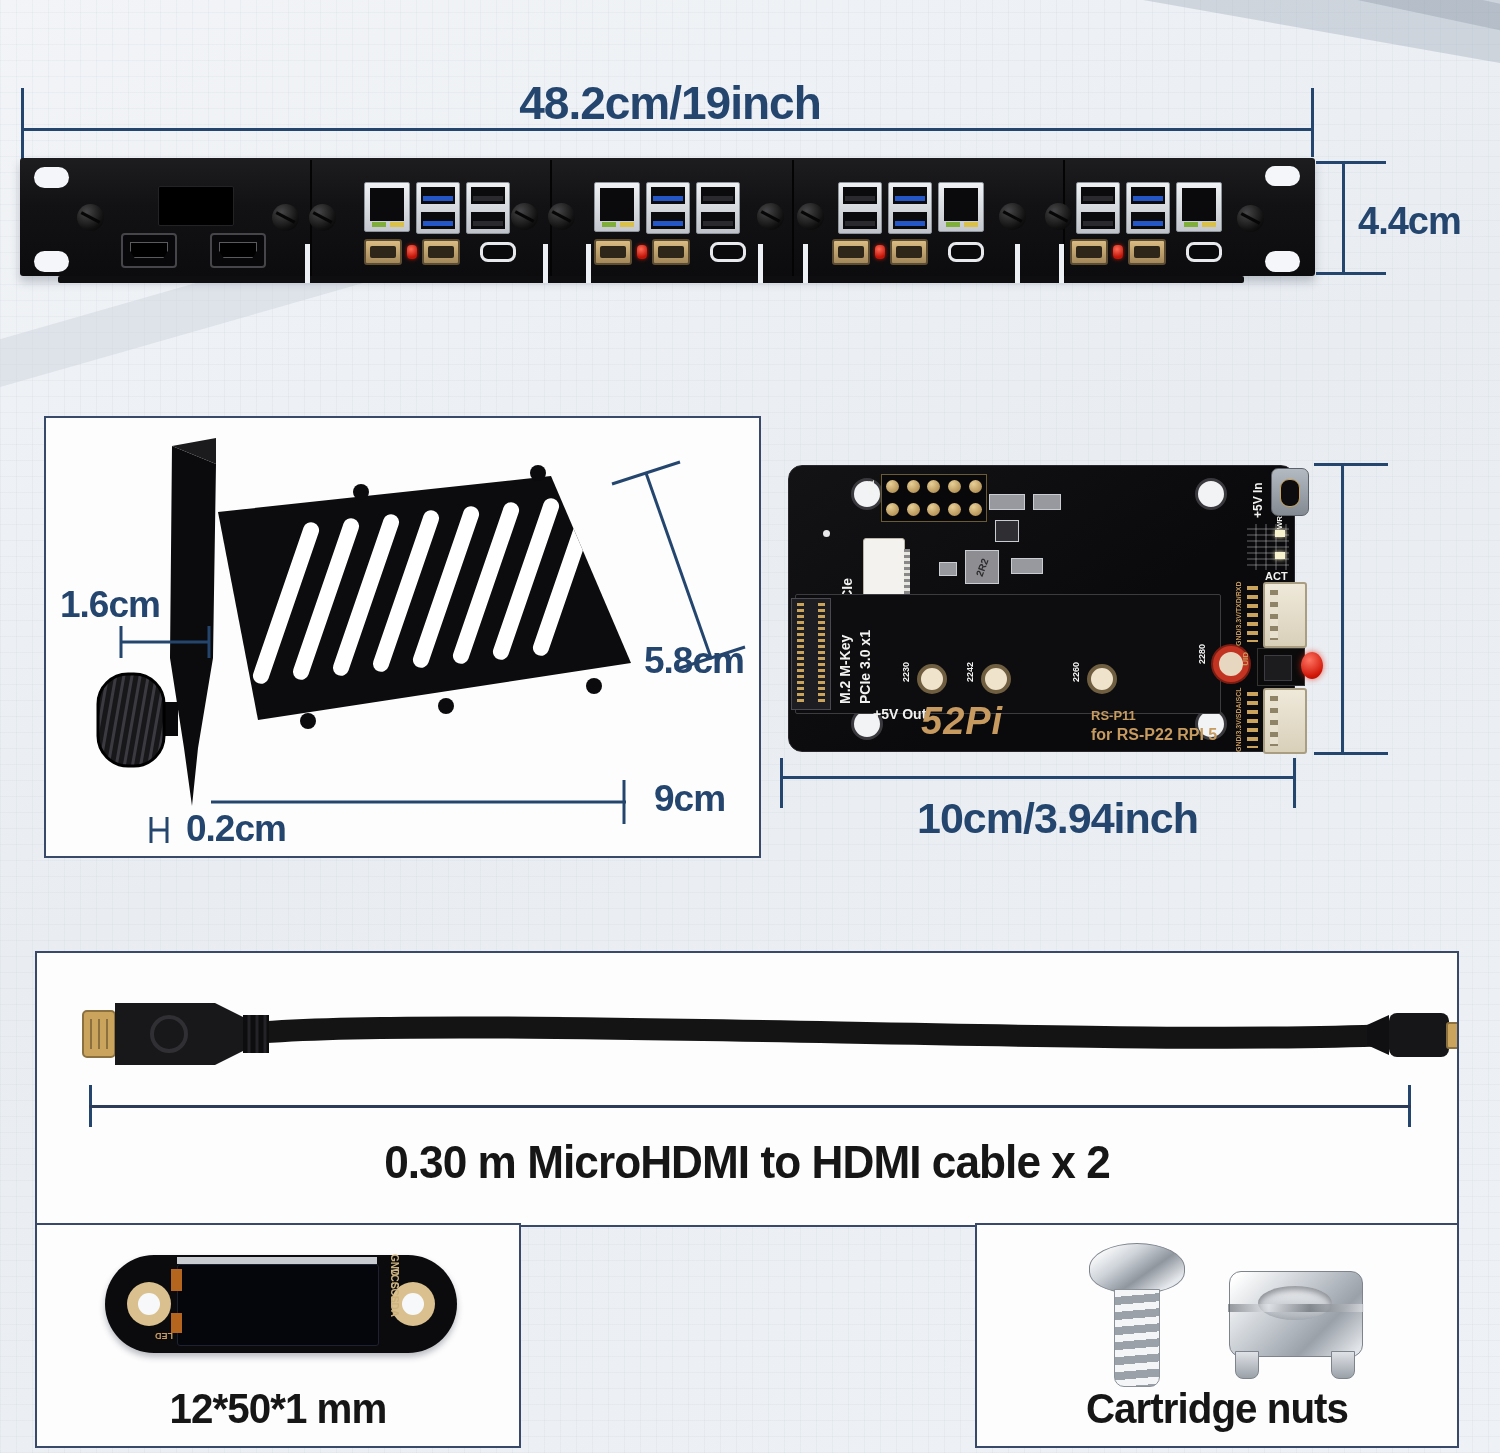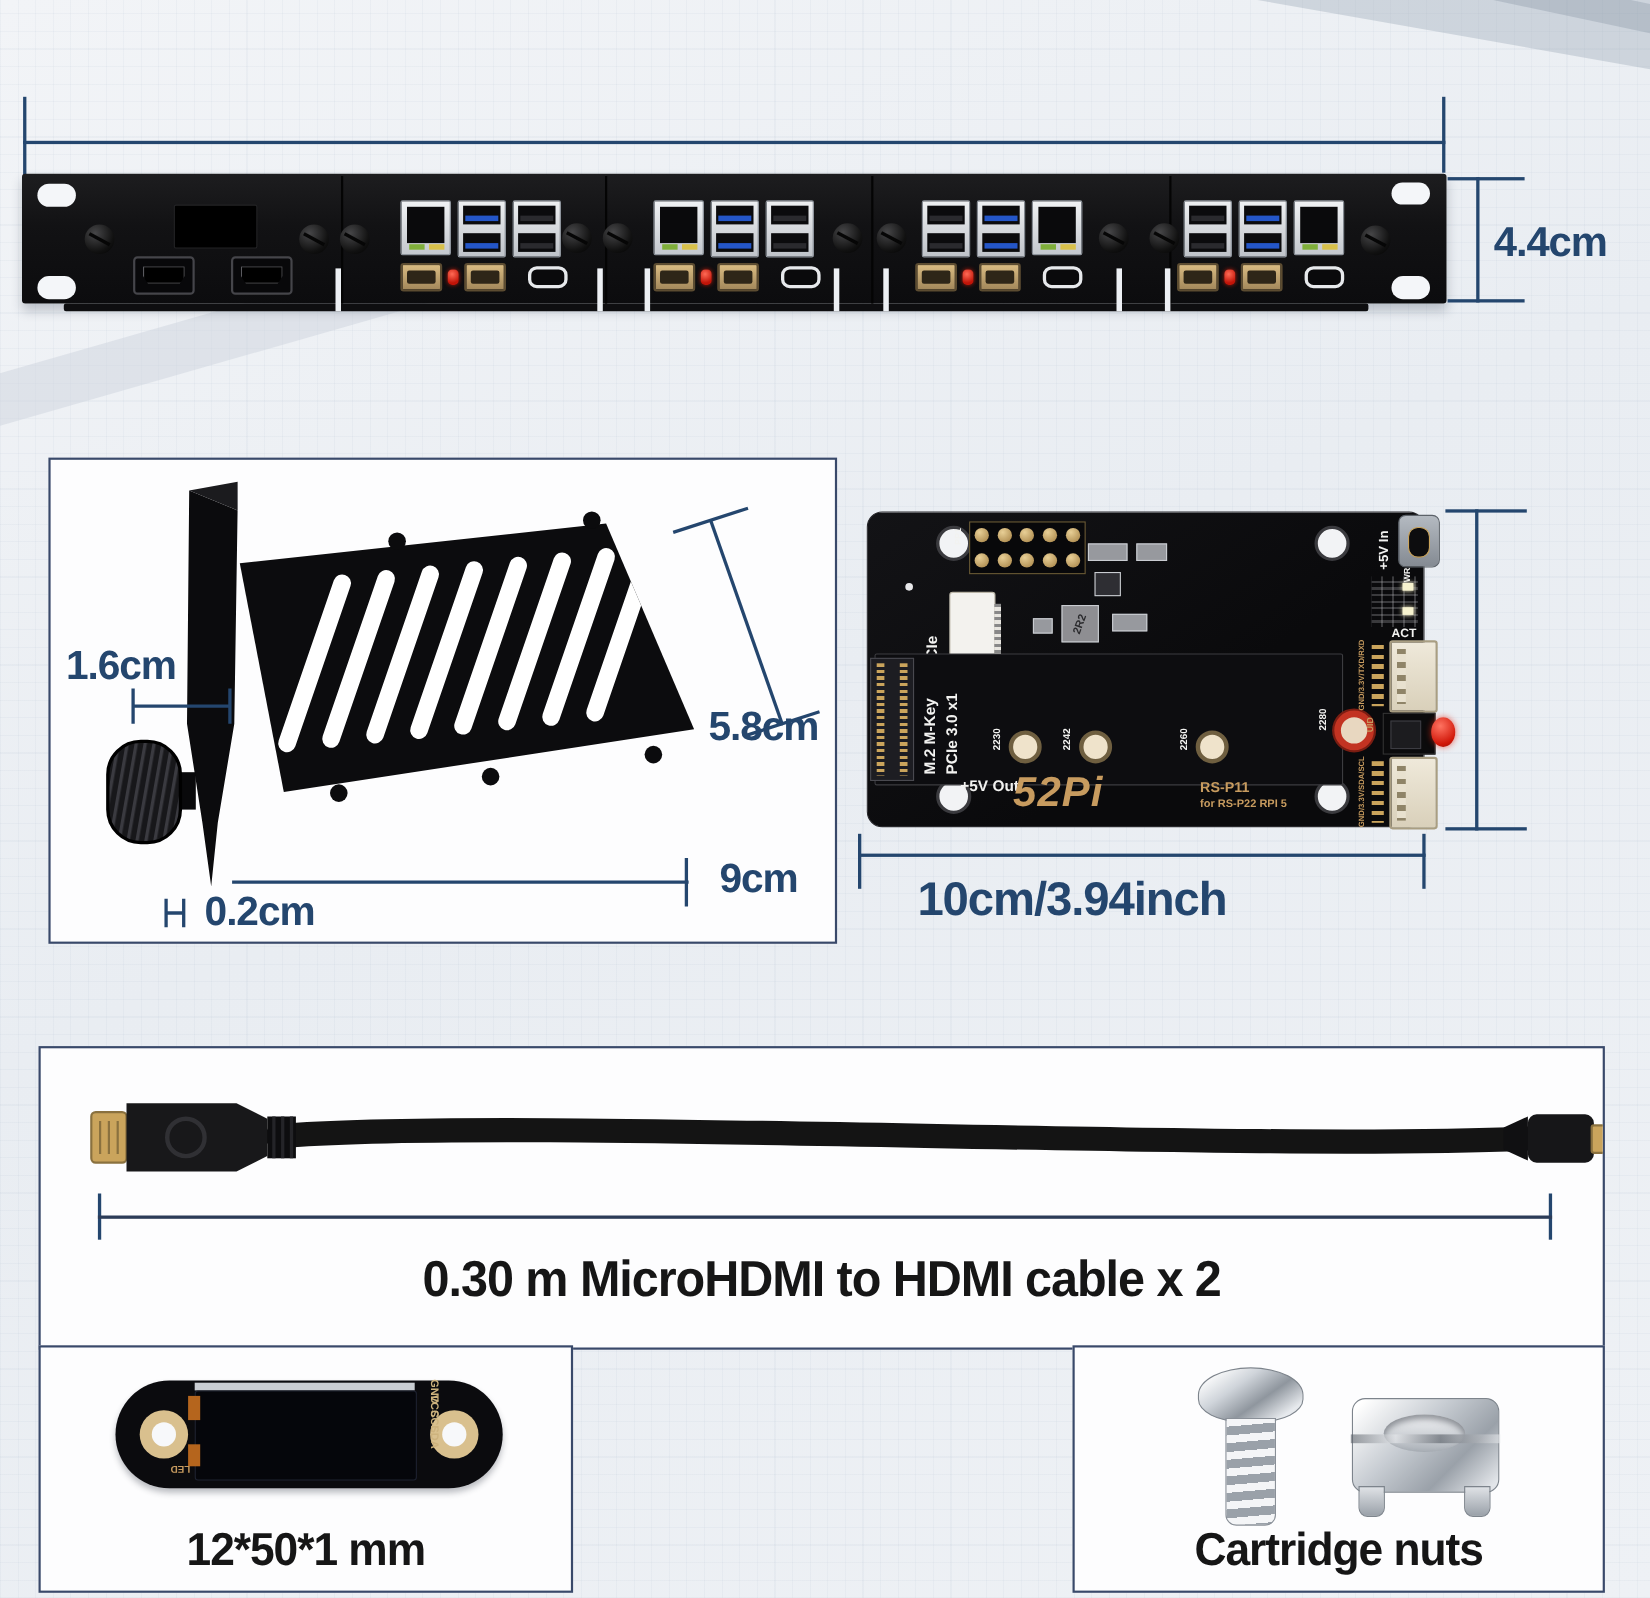--- a/index.html
+++ b/index.html
@@ -119,20 +119,21 @@
 
 <div class="stage">
 
   <div class="streak" style="left:900px;top:-60px;width:720px;height:80px;background:rgba(150,162,178,.35);transform:rotate(10deg);"></div>
   <div class="streak" style="left:1040px;top:-30px;width:600px;height:26px;background:rgba(120,132,150,.28);transform:rotate(12deg);"></div>
   <div class="streak" style="left:-140px;top:300px;width:560px;height:46px;background:rgba(205,212,222,.5);transform:rotate(-16deg);"></div>
 
   <div class="dim-line" style="left:21px;top:88px;width:3px;height:72px;"></div>
   <div class="dim-line" style="left:1311px;top:88px;width:3px;height:69px;"></div>
   <div class="dim-line" style="left:21px;top:128px;width:1293px;height:3px;"></div>
+  <div class="dim-label" style="left:420px;top:76px;width:500px;font-size:46px;text-align:center;">48.2cm/19inch</div>
 
   <div class="panel"></div>
   <div class="lip"></div>
 
   <div class="oval" style="left:34px;top:167px;width:35px;height:21px;"></div>
   <div class="oval" style="left:34px;top:251px;width:35px;height:21px;"></div>
   <div class="oval" style="left:1265px;top:166px;width:35px;height:20px;"></div>
   <div class="oval" style="left:1265px;top:251px;width:35px;height:21px;"></div>
 
   <div class="seam" style="left:310px;"></div>
@@ -356,21 +357,21 @@
     <div class="silk vtext" style="left:176px;top:196px;font-size:9px;">2242</div>
     <div class="standoff" style="left:298px;top:198px;"></div>
     <div class="silk vtext" style="left:282px;top:196px;font-size:9px;">2260</div>
     <div class="standoff red" style="left:424px;top:180px;"></div>
     <div class="silk vtext" style="left:408px;top:178px;font-size:9px;">2280</div>
 
     <div class="silk" style="left:84px;top:240px;font-size:14px;">+5V Out</div>
 
     <div class="gold-silk" style="left:132px;top:234px;font-size:38px;font-style:italic;letter-spacing:1px;">52Pi</div>
     <div class="gold-silk" style="left:302px;top:242px;font-size:13px;">RS-P11</div>
-    <div class="gold-silk" style="left:302px;top:260px;font-size:10px;">for RS-P22 RPI 5</div>
+    <div class="gold-silk" style="left:302px;top:260px;font-size:16px;">for RS-P22 RPI 5</div>
 
     <div class="typec" style="left:482px;top:2px;"></div>
     <div class="silk vtext" style="left:462px;top:6px;font-size:12px;height:46px;">+5V In</div>
     <div class="silk vtext" style="left:486px;top:50px;font-size:8px;">PWR</div>
     <div class="ledgrid" style="left:458px;top:58px;"></div>
     <div class="lit" style="left:486px;top:64px;"></div>
     <div class="lit" style="left:486px;top:86px;"></div>
     <div class="silk" style="left:476px;top:104px;font-size:11px;">ACT</div>
 
     <div class="pinstrip" style="left:458px;top:120px;"></div>
@@ -382,21 +383,21 @@
     <div class="gold-silk vtext" style="left:452px;top:186px;font-size:8px;">UID</div>
 
     <div class="pinstrip" style="left:458px;top:226px;"></div>
     <div class="jst" style="left:474px;top:222px;"></div>
     <div class="gold-silk vtext" style="left:446px;top:220px;font-size:7px;height:66px;">GND/3.3V/SDA/SCL</div>
   </div>
 
   <div class="dim-line" style="left:780px;top:758px;width:3px;height:50px;"></div>
   <div class="dim-line" style="left:1293px;top:758px;width:3px;height:50px;"></div>
   <div class="dim-line" style="left:780px;top:776px;width:516px;height:3px;"></div>
-  <div class="dim-label" style="left:834px;top:794px;width:320px;font-size:43px;text-align:left;">10cm/3.94inch</div>
+  <div class="dim-label" style="left:878px;top:794px;width:320px;font-size:43px;text-align:right;">10cm/3.94inch</div>
 
   <div class="wbox" style="left:35px;top:951px;width:1420px;height:272px;">
     <svg width="1420" height="272" viewBox="0 0 1420 272" style="position:absolute;left:0;top:0;">
       <path d="M215,80 C430,62 1080,94 1352,82" stroke="#141414" stroke-width="22" fill="none" stroke-linecap="round"></path>
 
       <rect x="46" y="58" width="32" height="46" rx="4" fill="#caa45c" stroke="#8a713f" stroke-width="2"></rect>
       <g stroke="#8a713f" stroke-width="2">
           <line x1="54" y1="66" x2="54" y2="96"></line>
           <line x1="62" y1="66" x2="62" y2="96"></line>
           <line x1="70" y1="66" x2="70" y2="96"></line>

